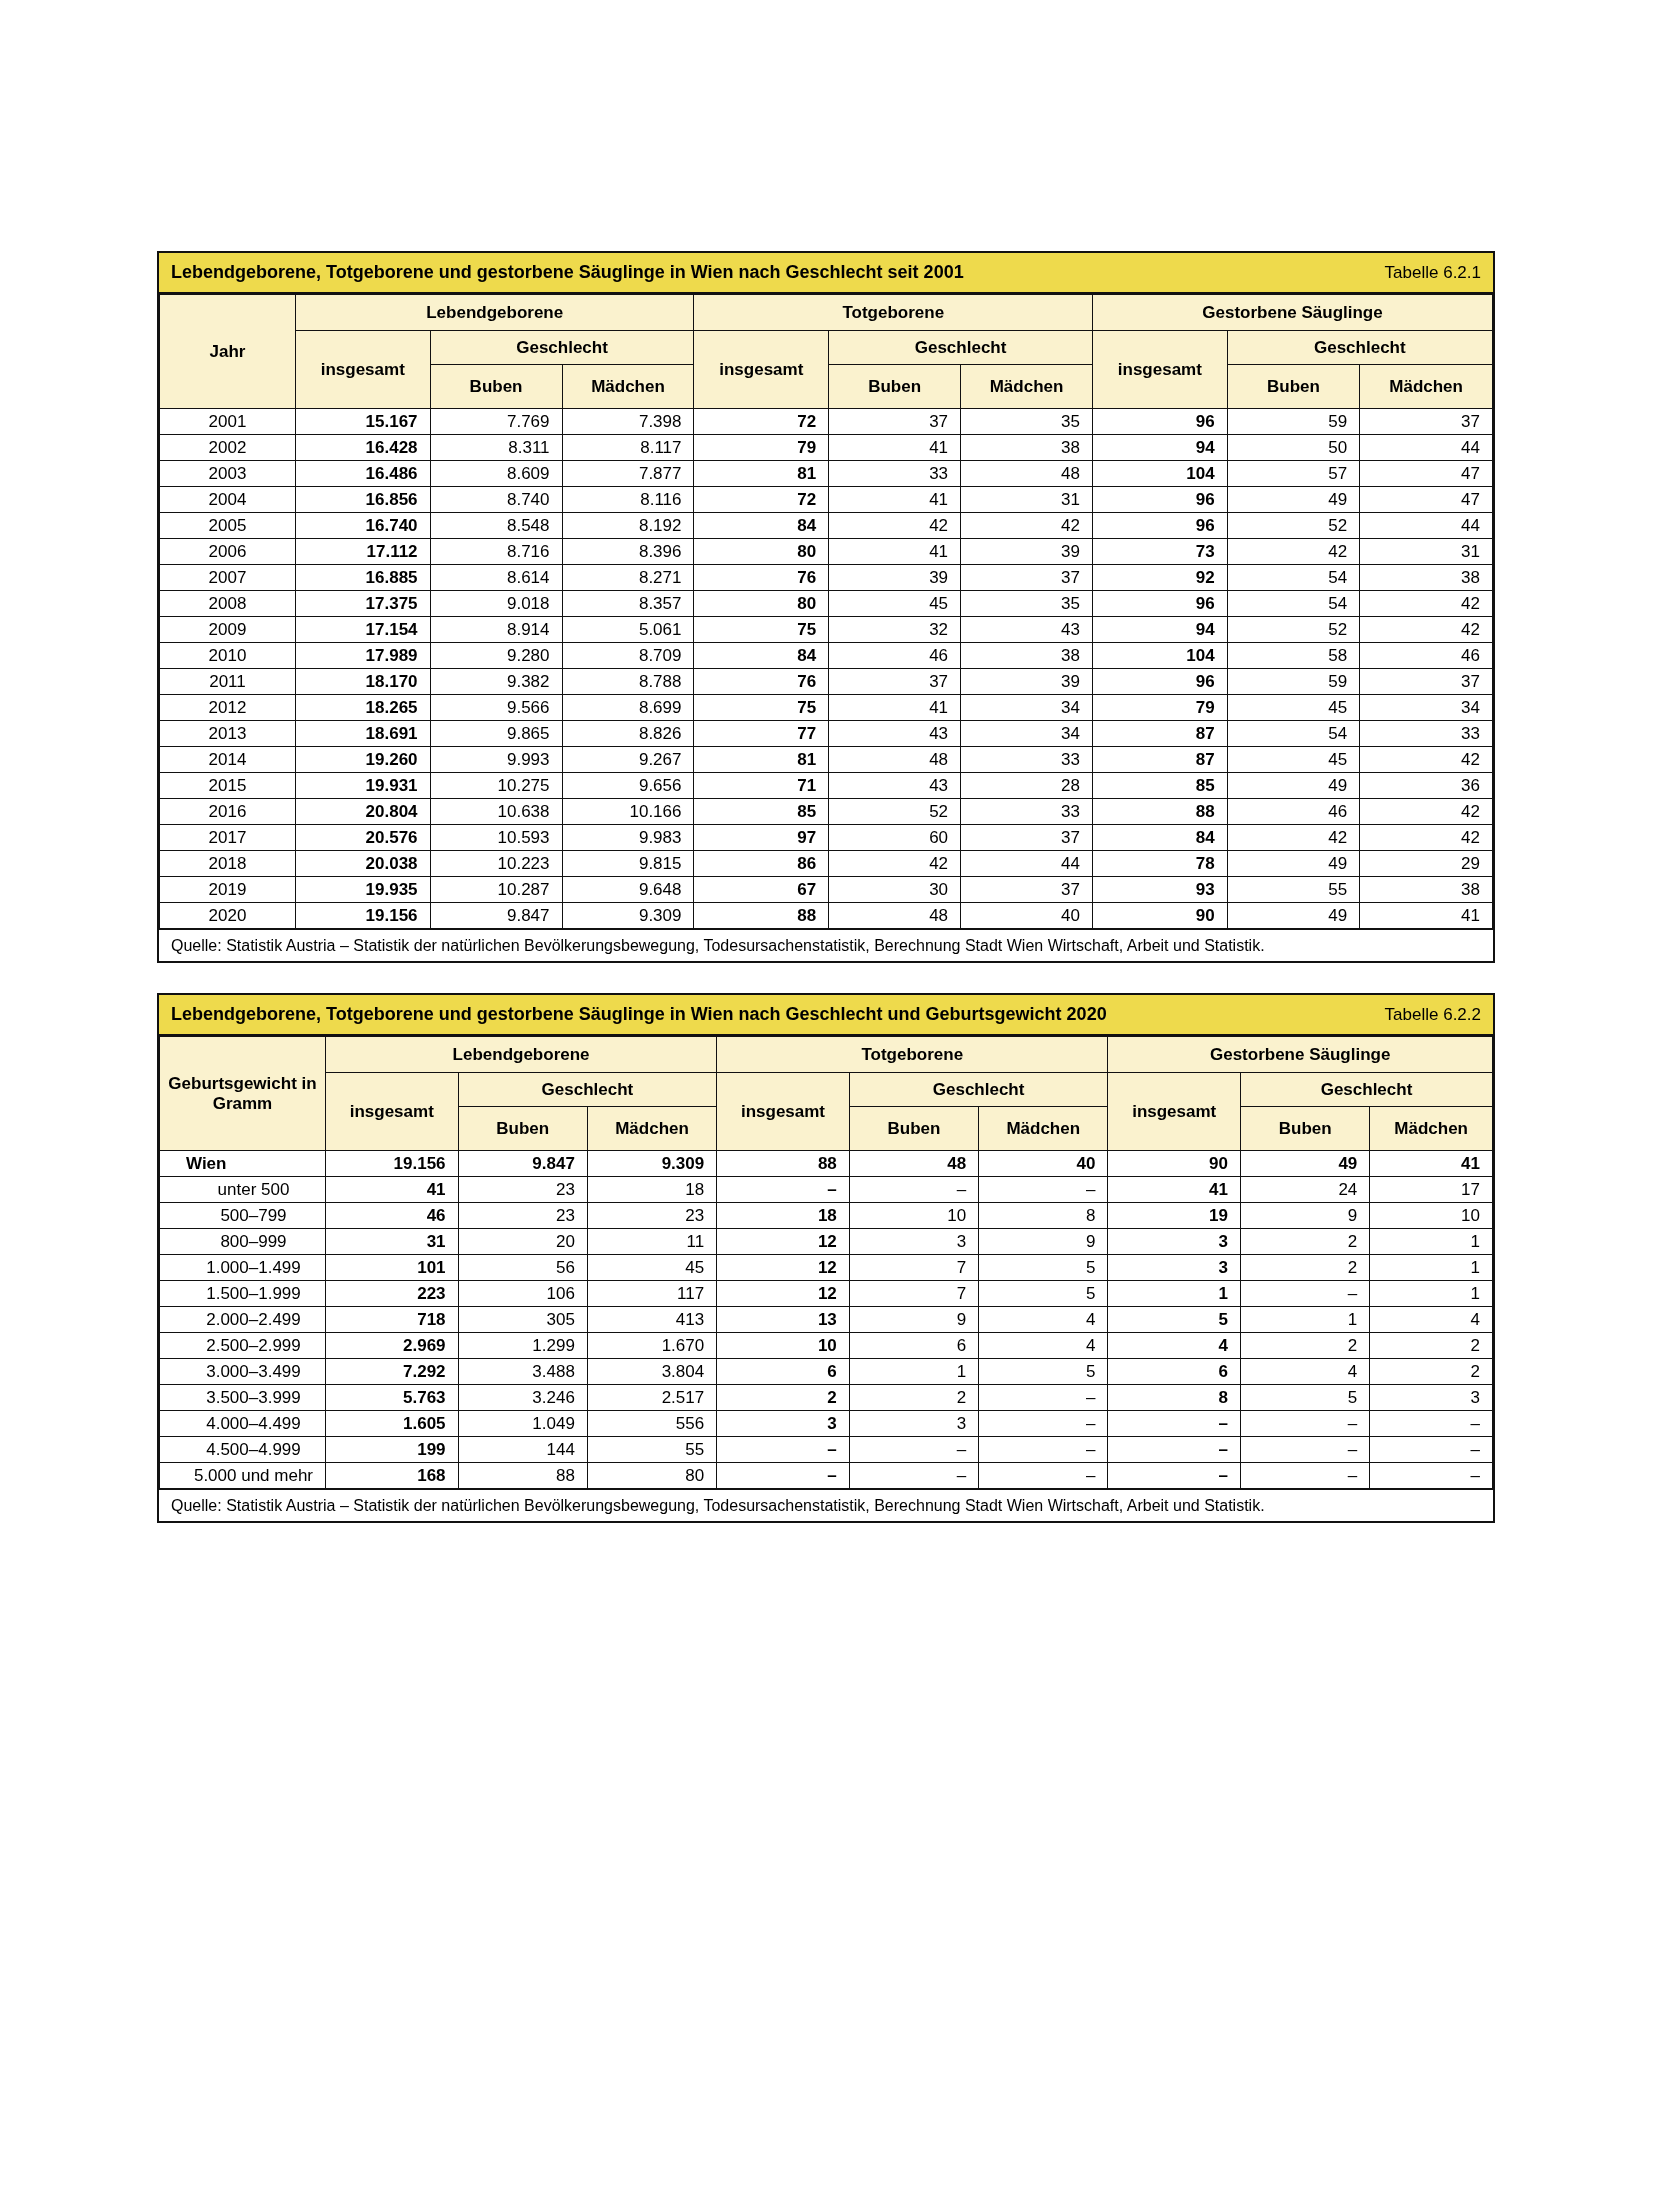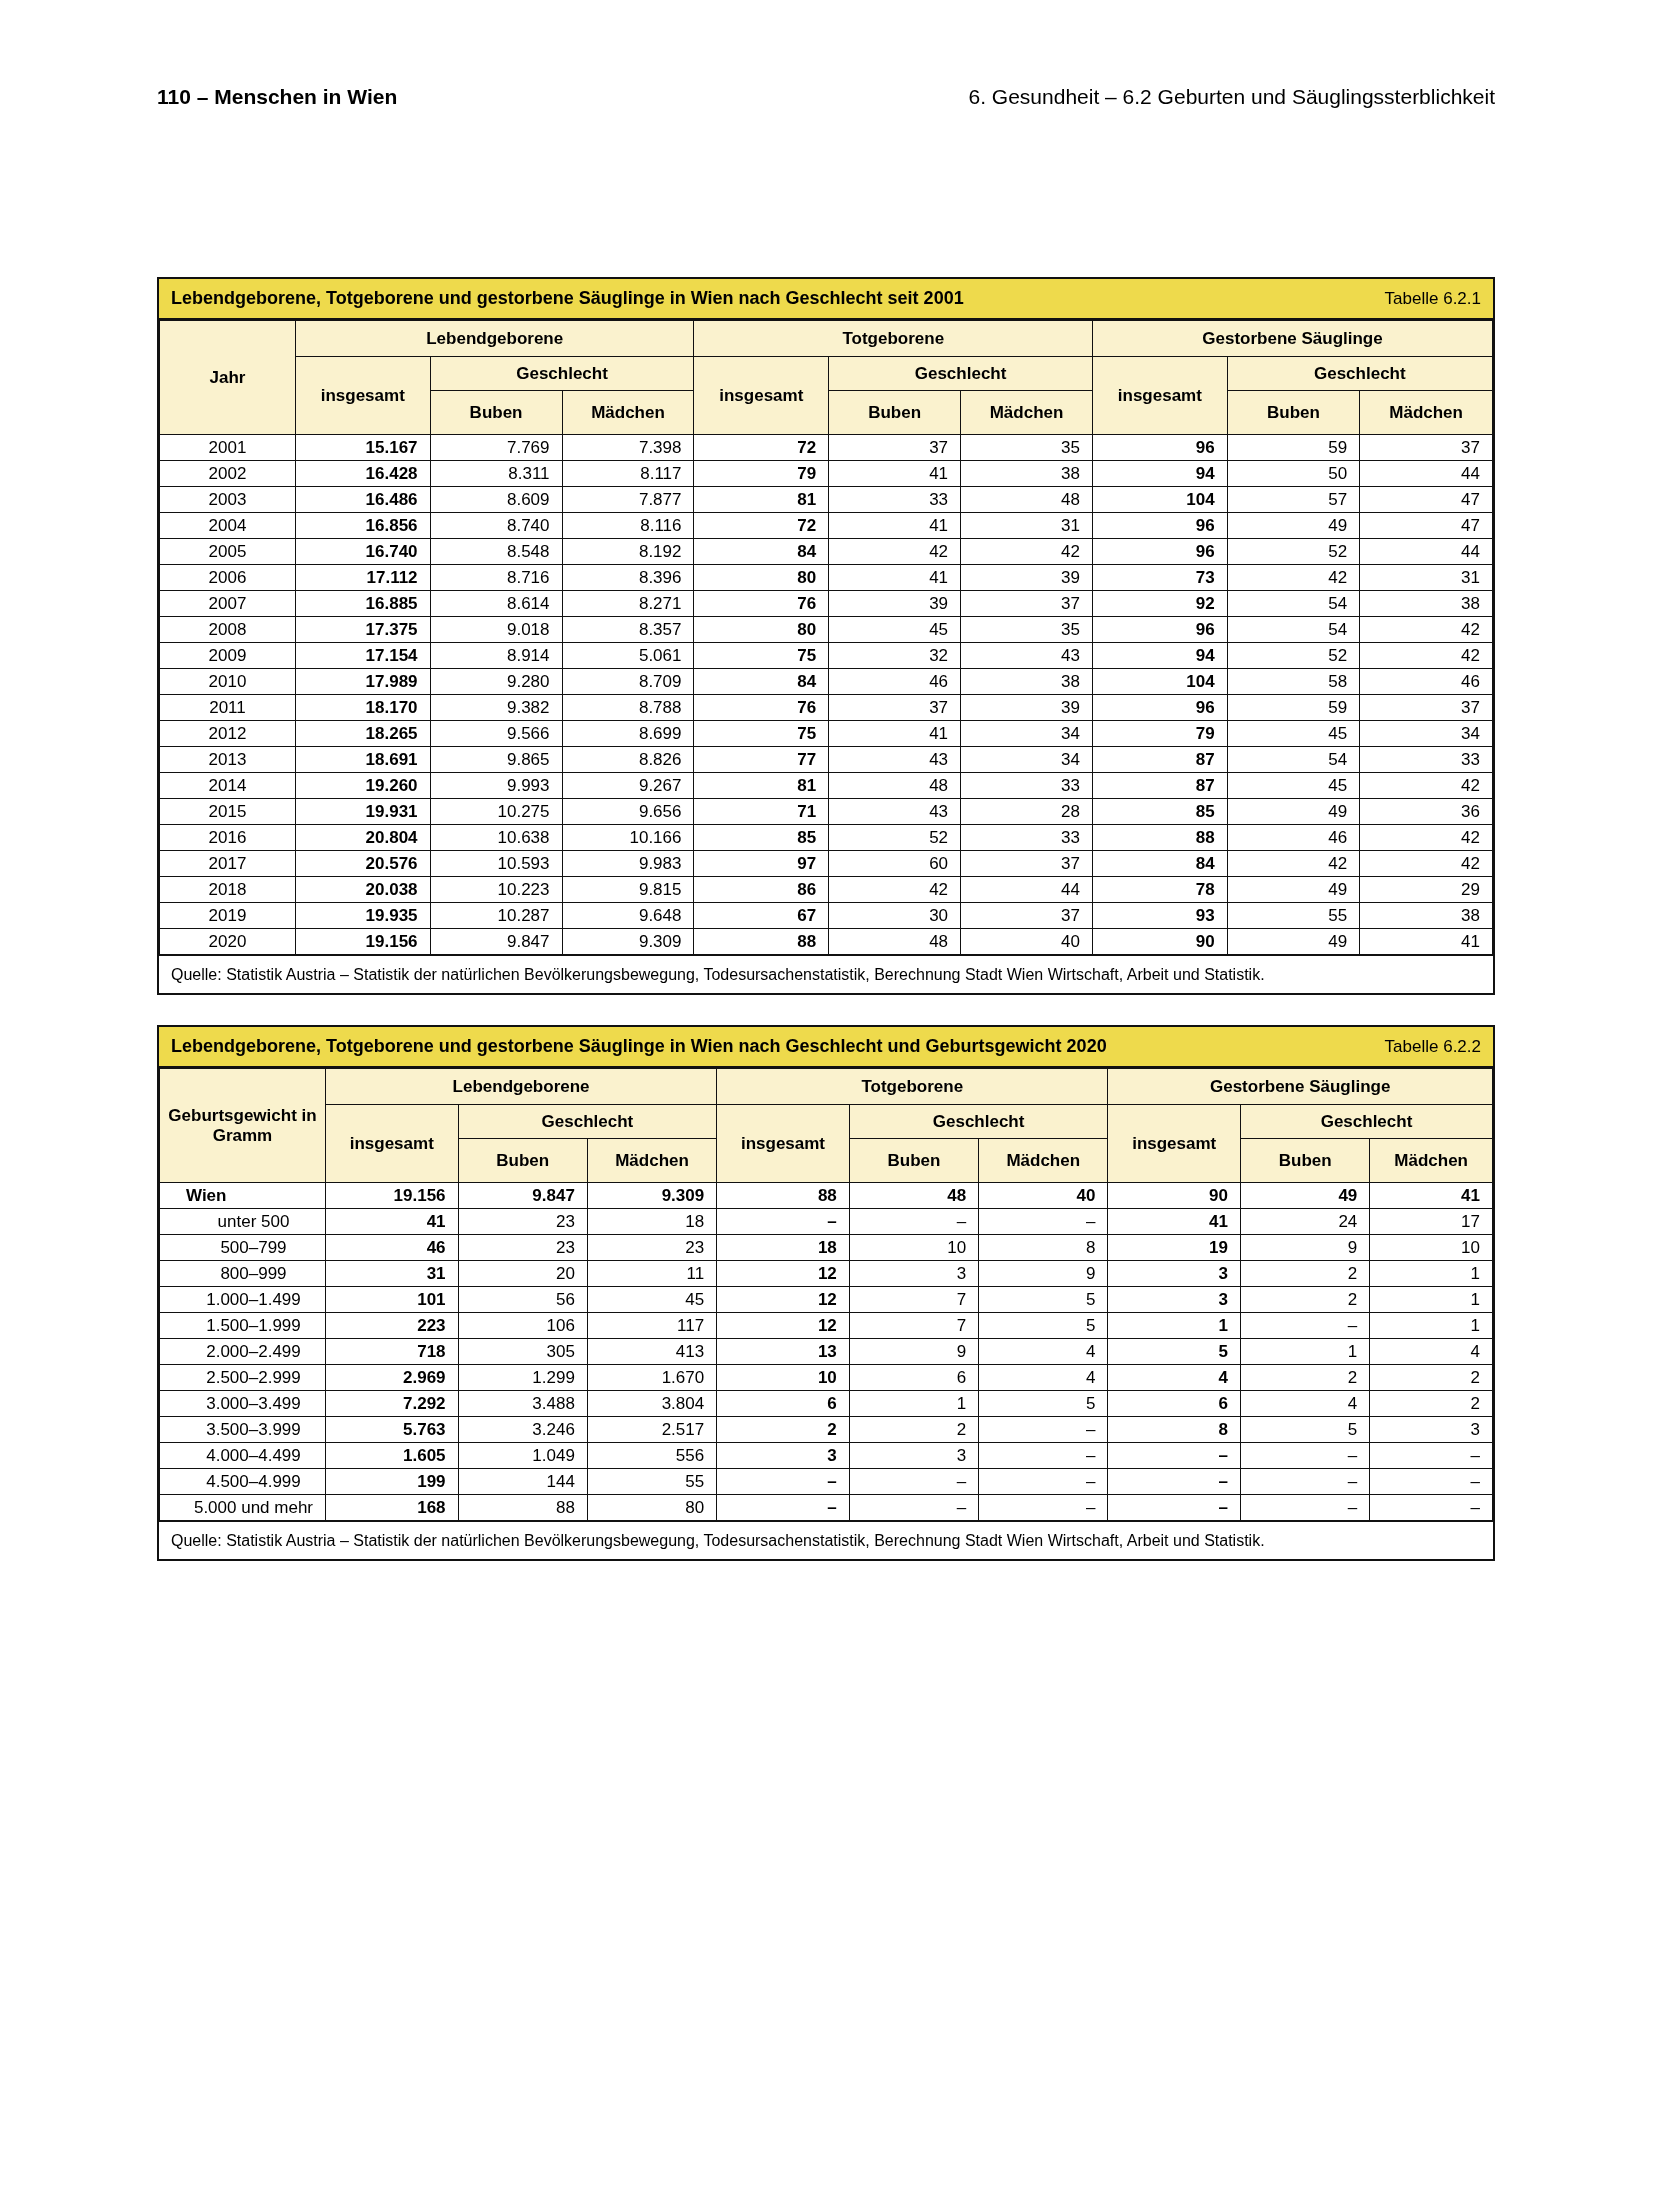--- a/index.html
+++ b/index.html
@@ -36,32 +36,28 @@
   tr.h3 { height: 44px; }
 
   tbody tr { height: 26px; }
   td { font-size: 17px; white-space: nowrap; vertical-align: middle; }
   td.num { text-align: right; padding-right: 12px; }
   td.bold { font-weight: bold; }
   td.lab-center { text-align: center; }
   td.lab-left { text-align: left; padding-left: 26px; }
   td.lab-indent { text-align: center; padding-left: 22px; }
 
-  .source { border-top: 1px solid #111; height: 38px; display: flex; align-items: center;
+  .source { border-top: 1px solid #111; height: 32px; display: flex; align-items: center;
     padding: 0 12px; font-size: 16px; }
 </style>
 </head>
 <body>
 
 <div class="content">
 
-  <div class="page-header">
-    <span class="ph-left">110 – Menschen in Wien</span>
-    <span class="ph-right">6. Gesundheit – 6.2 Geburten und Säuglingssterblichkeit</span>
-  </div>
 
   <section class="tbl-frame frame-1">
     <div class="title-bar" style="background: rgb(238, 218, 76);">
       <span class="tb-title">Lebendgeborene, Totgeborene und gestorbene Säuglinge in Wien nach Geschlecht seit 2001</span>
       <span class="tb-num">Tabelle 6.2.1</span>
     </div>
     <table id="t1">
       <colgroup>
         <col style="width:10.2%">
         <col style="width:10.1%">

